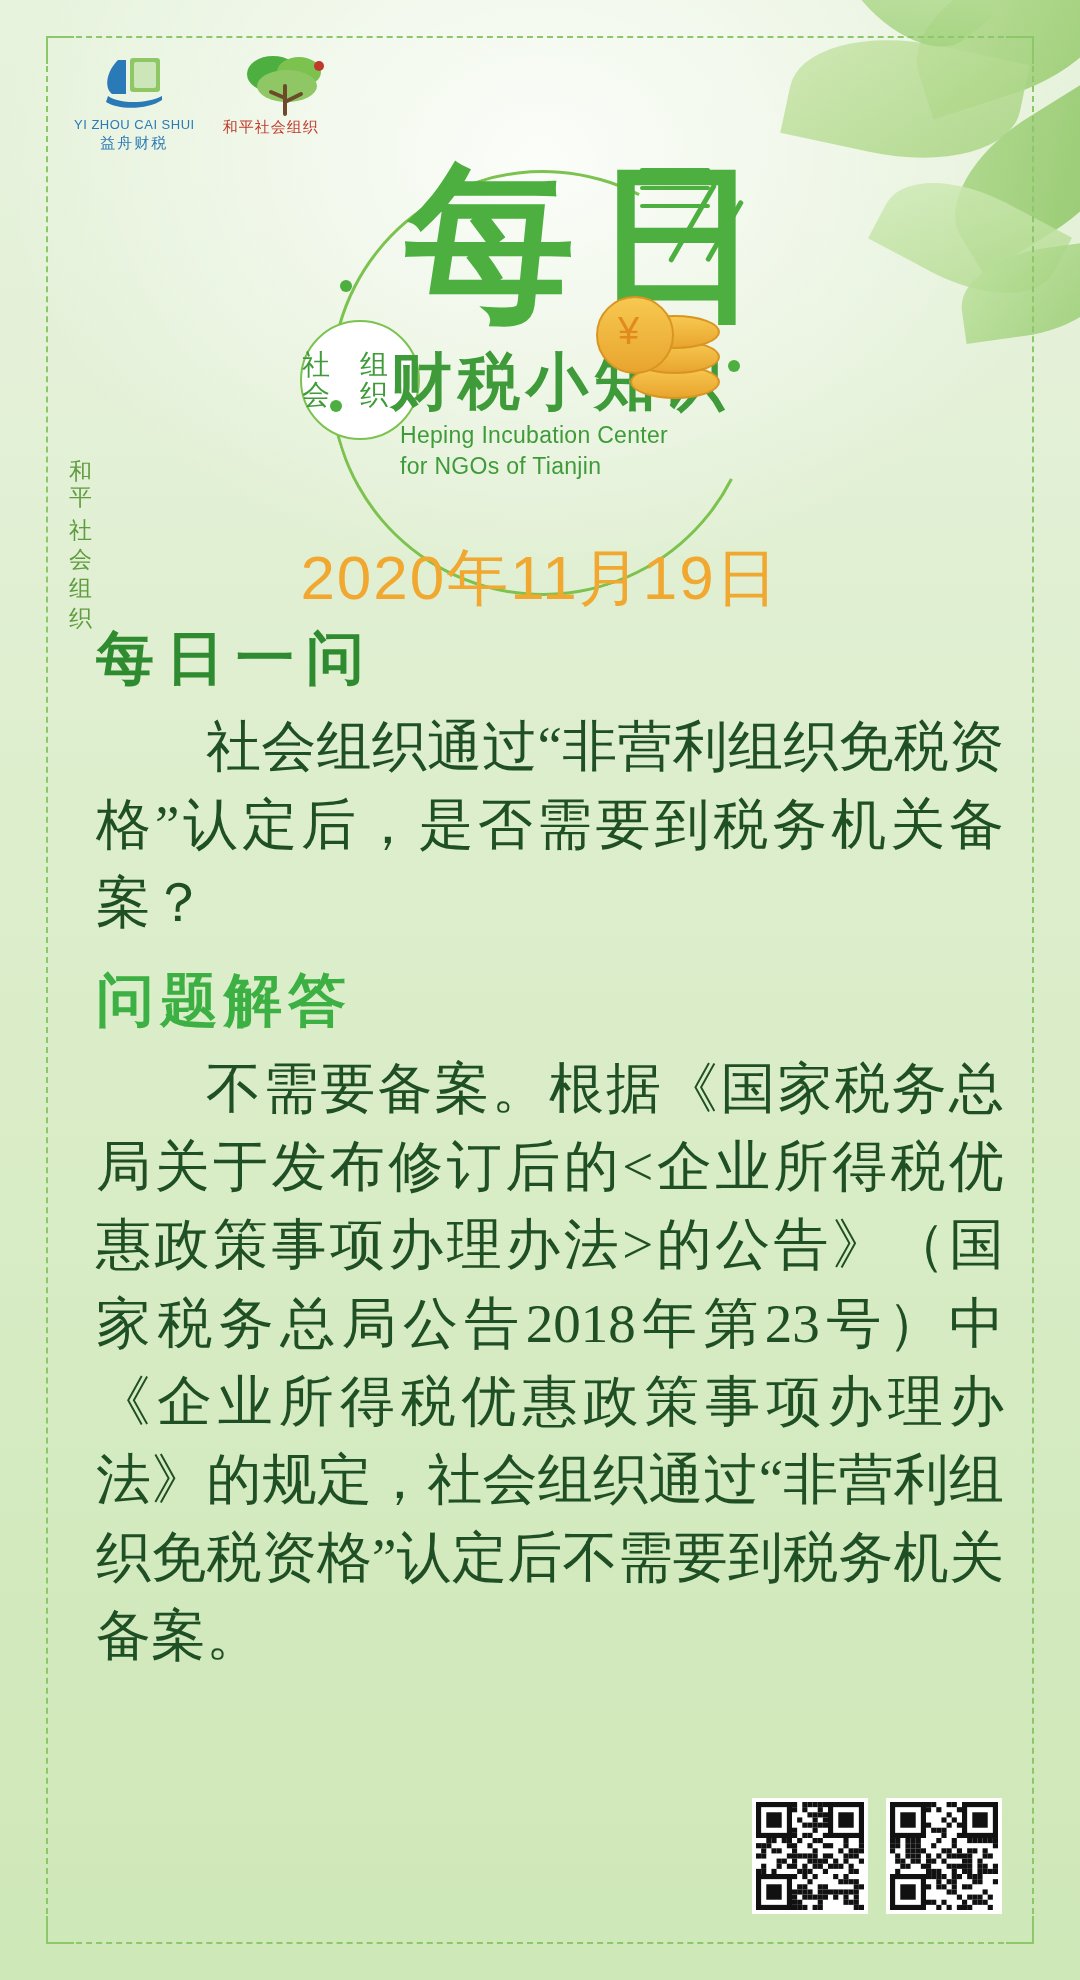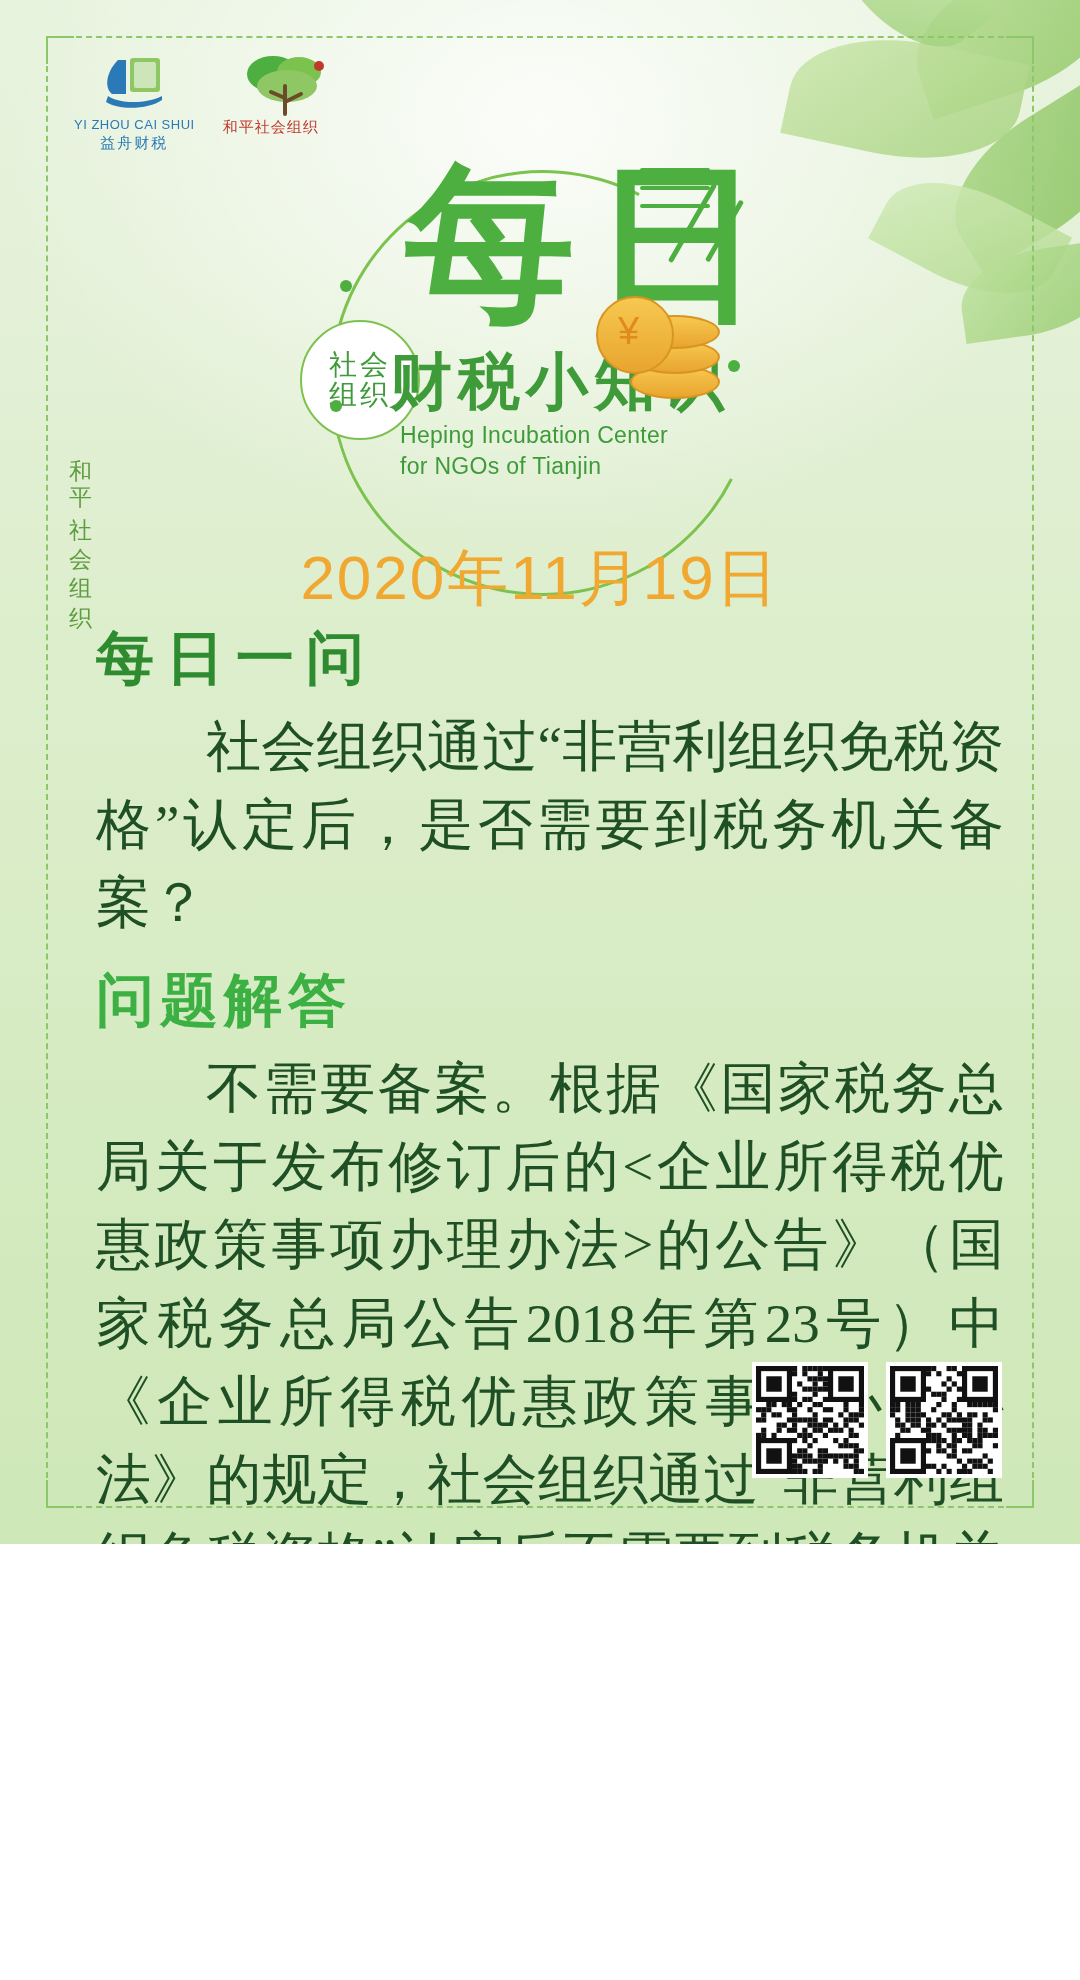--- a/index.html
+++ b/index.html
@@ -3,21 +3,21 @@
 <meta charset="utf-8">
 <style>
   html, body {
     margin: 0;
     padding: 0;
     background: #ffffff;
   }
   #poster {
     position: relative;
     width: 1080px;
-    height: 1544px;
+    height: 1980px;
     overflow: hidden;
     font-family: "Liberation Serif", serif;
     background:
       radial-gradient(ellipse 900px 700px at 50% 8%, rgba(255,255,255,0.85) 0%, rgba(255,255,255,0.0) 60%),
       linear-gradient(180deg, #e7f3dd 0%, #e4f1d8 18%, #ddeecd 40%, #d8ecc5 62%, #d2e9bd 82%, #cfe8b8 100%);
   }
   
   .leaf {
     position: absolute;
     border-radius: 60% 0 60% 0;
@@ -98,21 +98,20 @@
     height: 400px;
   }
   .circle-badge {
     position: absolute;
     left: 300px; top: 210px;
     width: 116px; height: 116px;
     border-radius: 50%;
     background: #ffffff;
     border: 2px solid #7cc24f;
     display: flex;
-    flex-direction: column;
     align-items: center;
     justify-content: center;
     color: #3f9b3a;
     font-size: 28px;
     line-height: 1.08;
     letter-spacing: 3px;
   }
   .ring {
     position: absolute;
     left: 330px; top: 60px;

